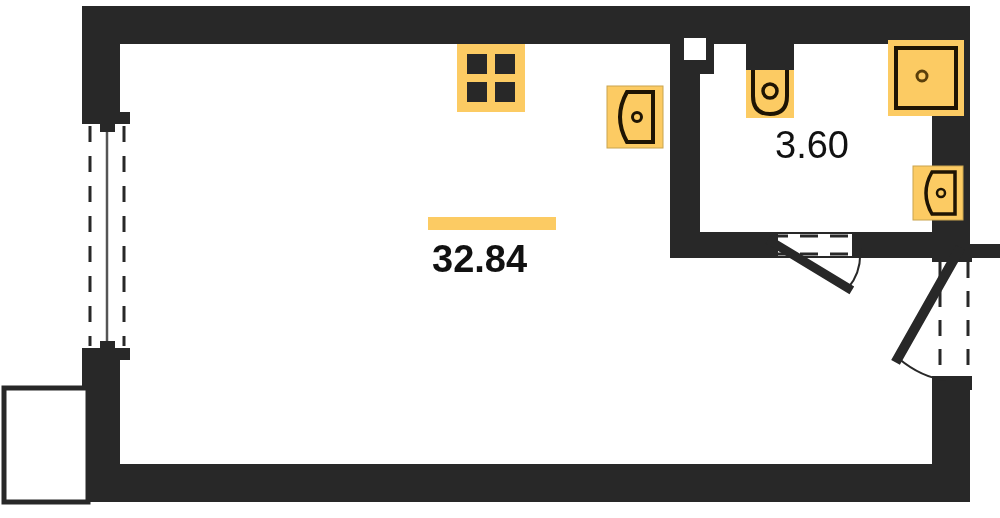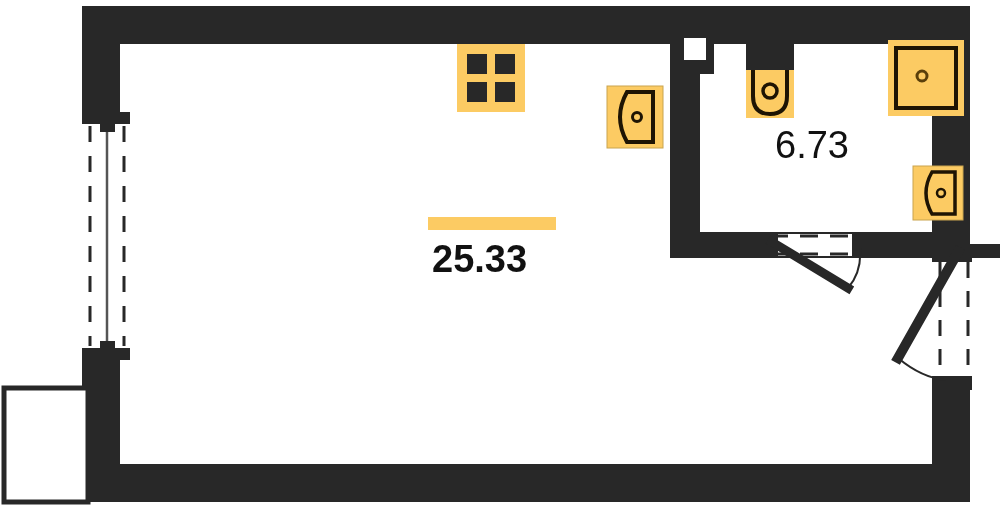--- a/index.html
+++ b/index.html
@@ -144,18 +144,18 @@
       <rect x="932" y="244" width="40" height="18" fill="#282828"></rect>
       <rect x="932" y="376" width="40" height="14" fill="#282828"></rect>
       <line x1="958" y1="252" x2="898" y2="358" stroke="#282828" stroke-width="10" stroke-linecap="square"></line>
       <path d="M 898 358 Q 922 378 946 380" fill="none" stroke="#282828" stroke-width="2"></path>
     </g>
 
     <rect x="428" y="217" width="128" height="13" fill="#FCCB63"></rect>
 
   </svg>
 
-  <div class="area-label area-main" style="left:432px; top:238px;">25.33</div>
+  <div class="area-label area-main" style="left:432px; top:238px;">32.84</div>
 
 
-  <div class="area-label area-thin" style="left:775px; top:124px;">6.73</div>
+  <div class="area-label area-thin" style="left:775px; top:124px;">3.60</div>
 
 </div>
 
 </body></html>

